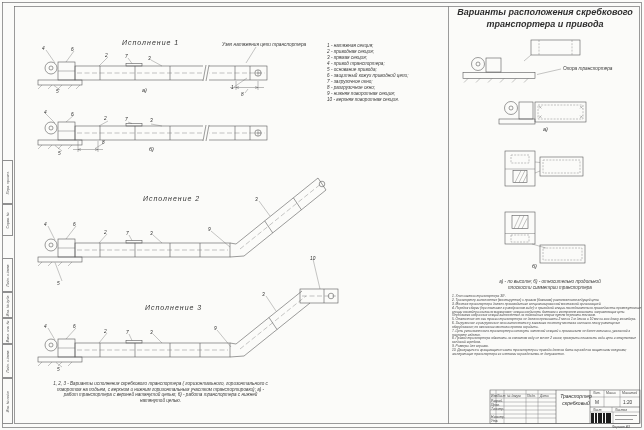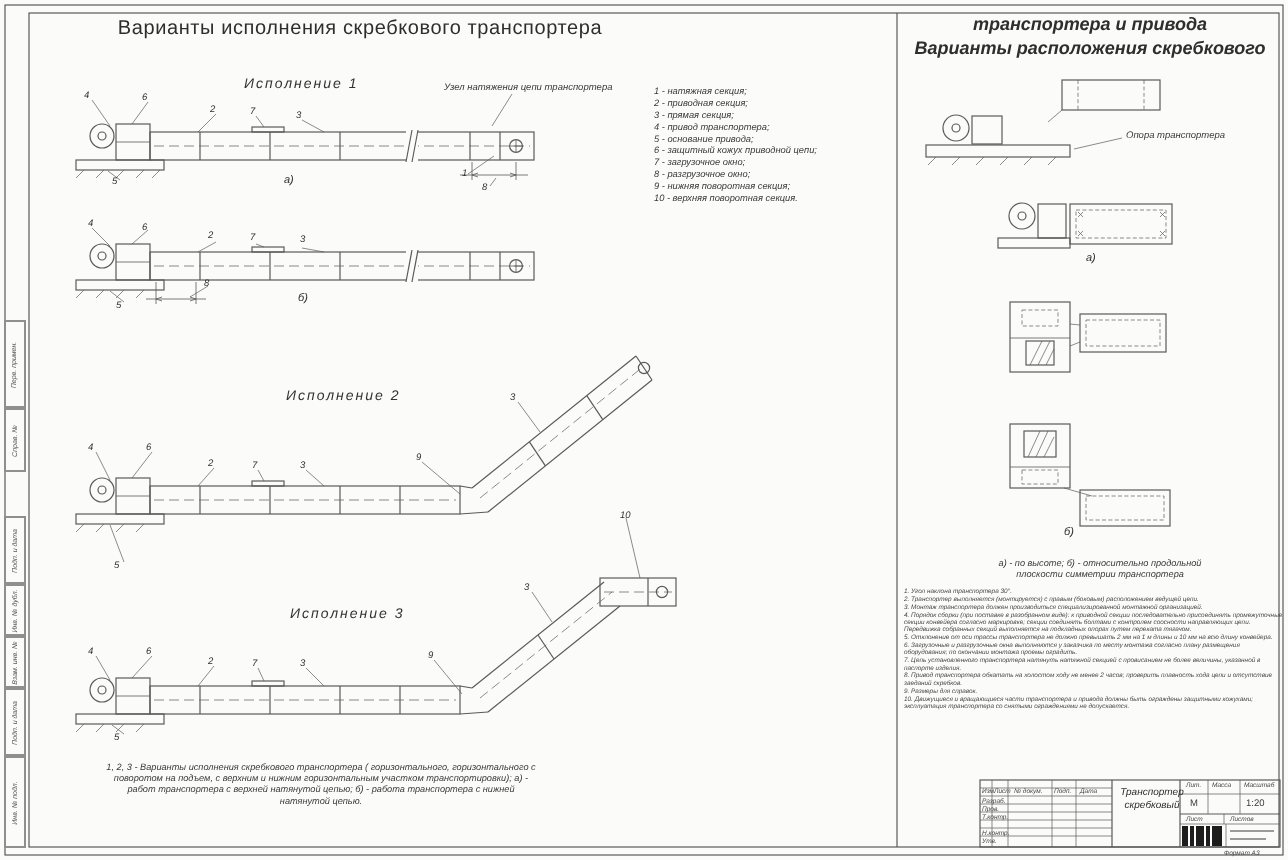--- a/index.html
+++ b/index.html
@@ -333,24 +333,23 @@
 
       <div class="mcell" style="top: 344px; height: 34px;">
         <span>Подп. и дата</span>
       </div>
 
       <div class="mcell" style="top: 378px; height: 46px;">
         <span>Инв. № подл.</span>
       </div>
     </div>
 
-  <div class="ltitle">Варианты исполнения скребкового транспортера</div>
   <div class="rtitle">
+    <div>Варианты расположения скребкового</div>
     <div>транспортера и привода</div>
-    <div>Варианты расположения скребкового</div>
   </div>
 
   <div class="h7" style="left:122px;top:39px;">Исполнение 1</div>
   <div class="h7" style="left:143px;top:195px;">Исполнение 2</div>
   <div class="h7" style="left:145px;top:304px;">Исполнение 3</div>
   <div class="s" style="left:222px;top:41px;">Узел натяжения цепи транспортера</div>
   <div class="s" style="left:563px;top:65px;">Опора транспортера</div>
   <div class="vlabel" style="left:142px;top:87px;">а)</div>
   <div class="vlabel" style="left:149px;top:146px;">б)</div>
   <div class="vlabel" style="left:543px;top:126px;">а)</div>

